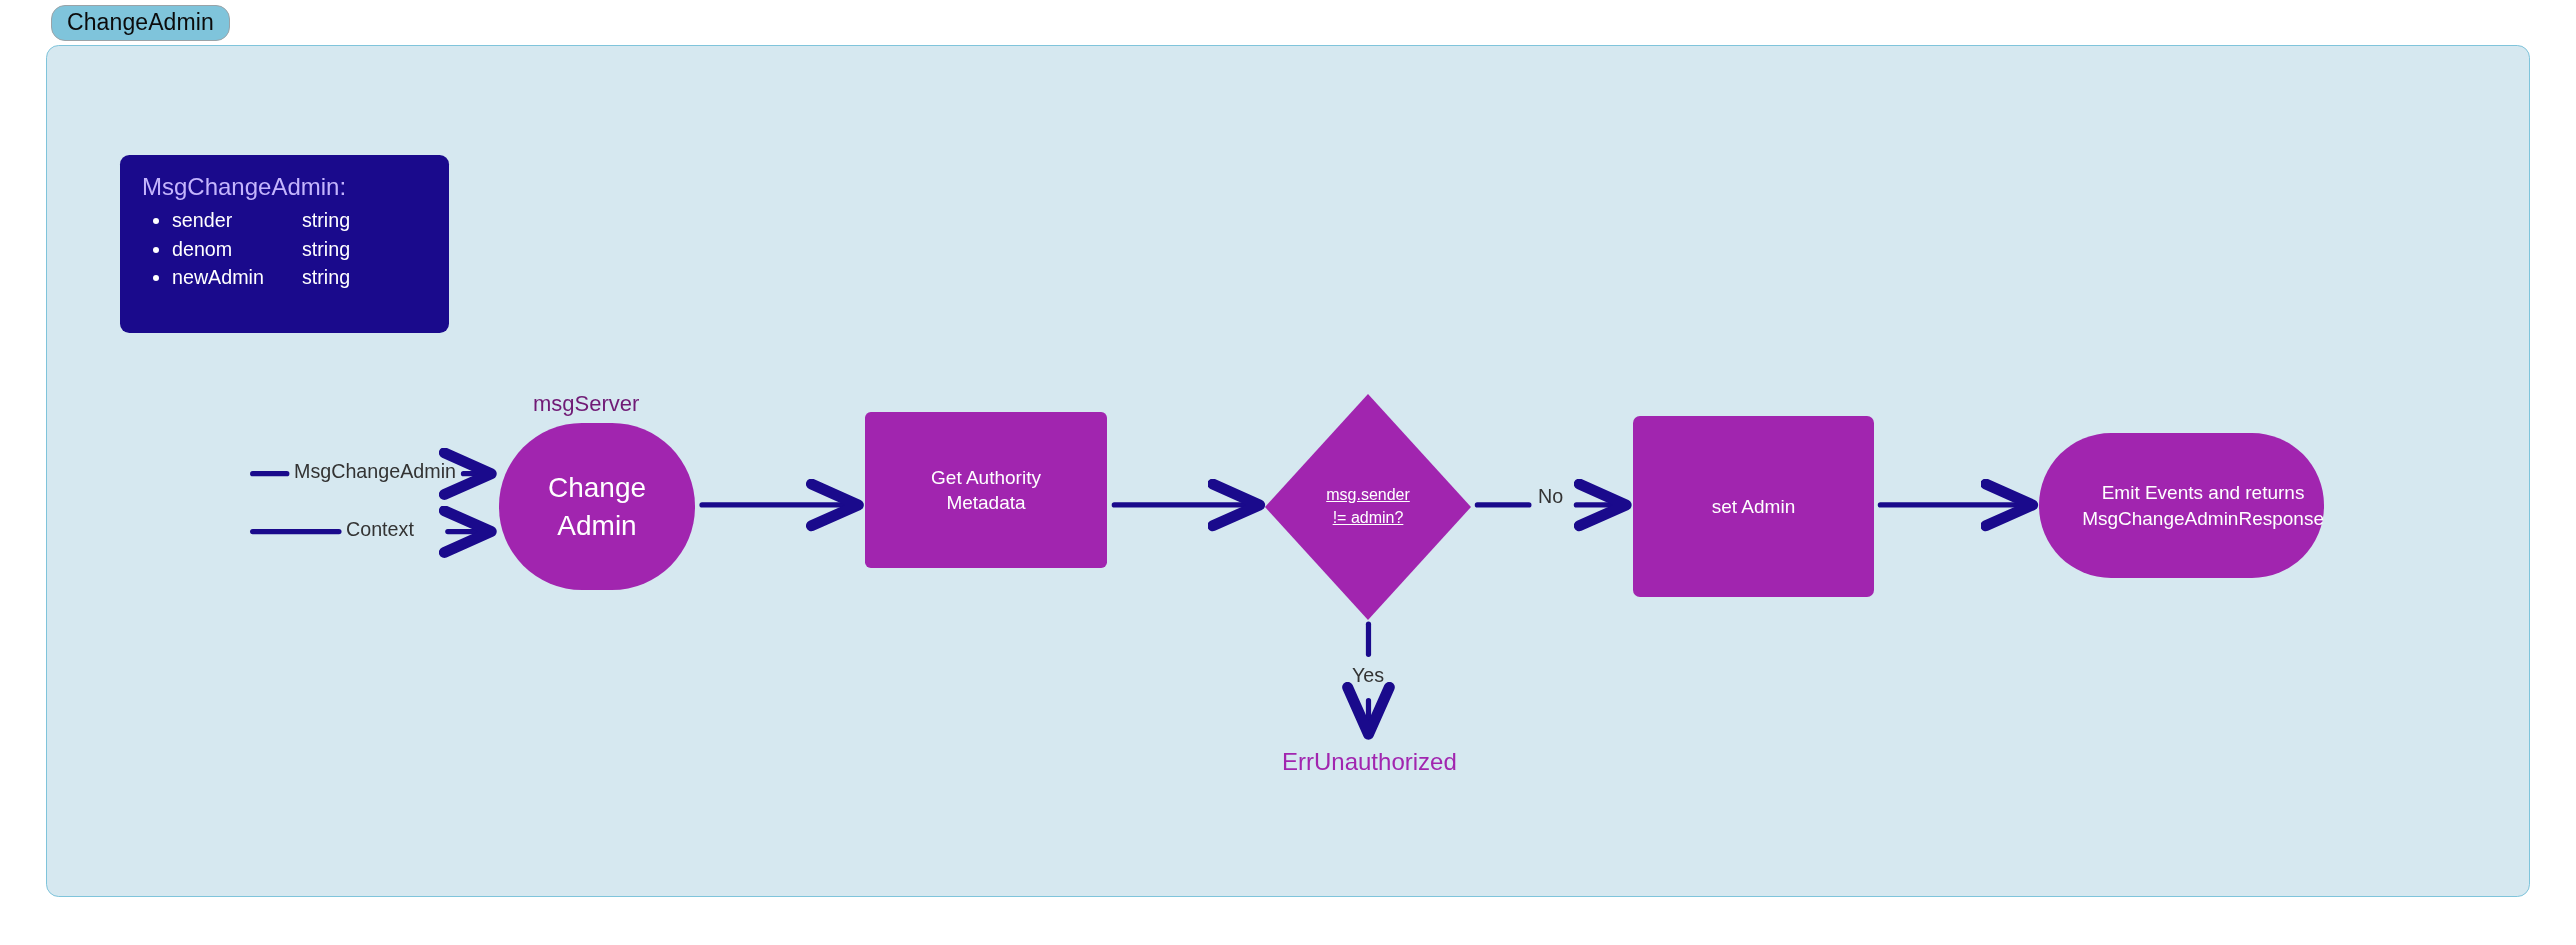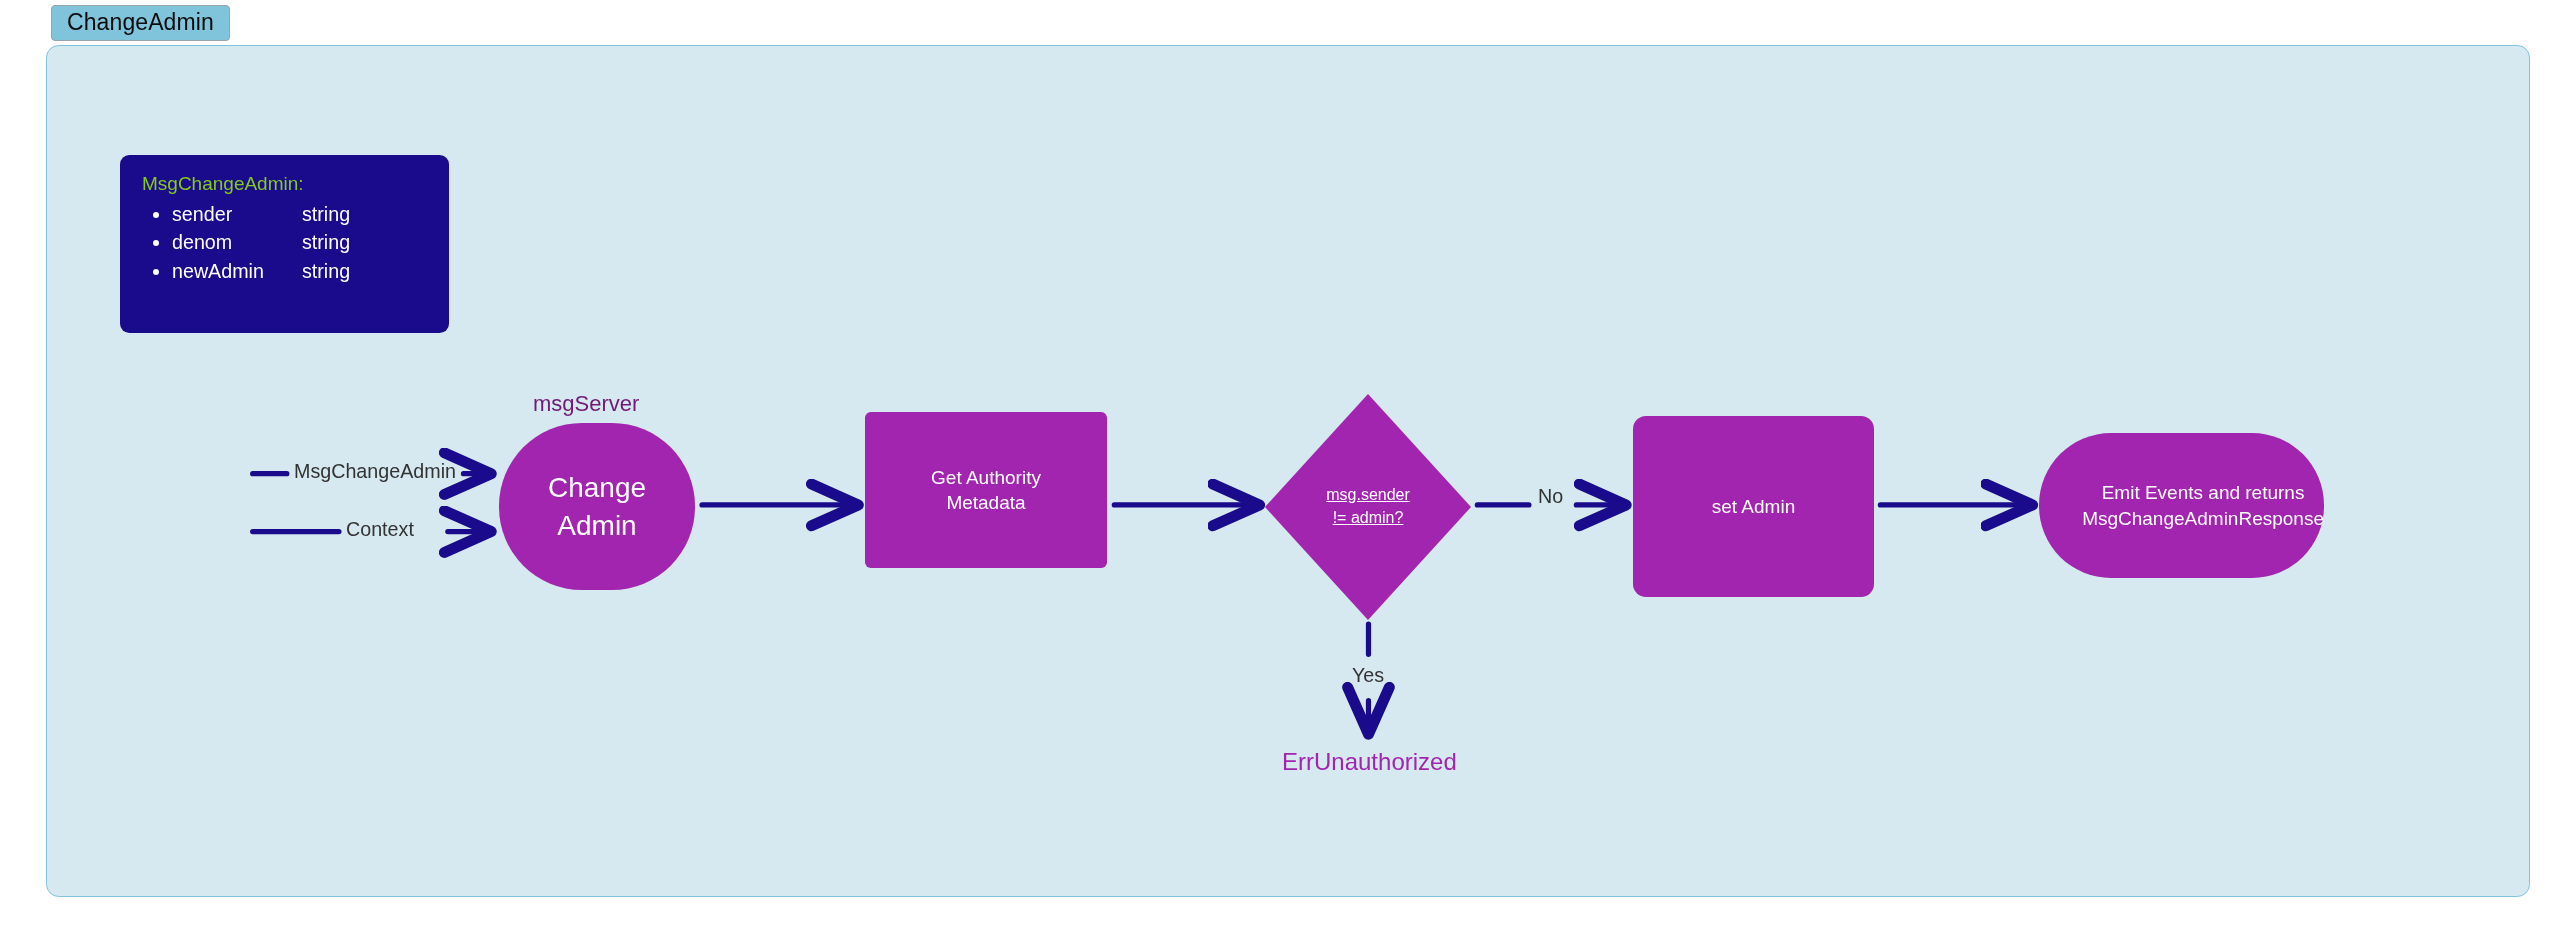--- a/index.html
+++ b/index.html
@@ -20,21 +20,21 @@
     position: absolute;
     left: 51px;
     top: 4.6px;
     height: 36px;
     padding: 0 15px;
     display: flex;
     align-items: center;
     justify-content: flex-start;
     background: #7FC4DB;
     border: 1.2px solid #9aa3a8;
-    border-radius: 4px;
+    border-radius: 14px;
     box-sizing: border-box;
     z-index: 5;
   }
   #subgraph-title span {
     font-size: 23px;
     color: #0b0b0b;
     white-space: nowrap;
     letter-spacing: 0.1px;
   }
 
@@ -67,22 +67,22 @@
     left: 120px;
     top: 155px;
     width: 329px;
     height: 178px;
     background: #1A0A8C;
     border-radius: 9.3px;
     box-sizing: border-box;
     padding: 17.4px 22px 0 22px;
   }
   #msg-def-box .msg-title {
-    color: #84cc16;
-    font-size: 19px;
+    color: #c4b5fd;
+    font-size: 24px;
     line-height: 1.25;
     margin-bottom: 3.5px;
   }
   #msg-def-box ul {
     list-style: disc;
     margin: 0;
     padding-left: 30px;
   }
   #msg-def-box li {
     color: #ffffff;
@@ -116,21 +116,21 @@
     border-radius: 83px;
     font-size: 28px;
   }
   #node-get-authority {
     left: 865px; top: 412px; width: 242px; height: 156px;
     border-radius: 5.8px;
     font-size: 19px;
   }
   #node-set-admin {
     left: 1633px; top: 416px; width: 241px; height: 181px;
-    border-radius: 13px;
+    border-radius: 7px;
     font-size: 19px;
   }
   #node-emit-events {
     left: 2039px; top: 433px; width: 285px; height: 145px;
     border-radius: 72px;
     font-size: 19px;
     justify-content: flex-end;
   }
 
   

